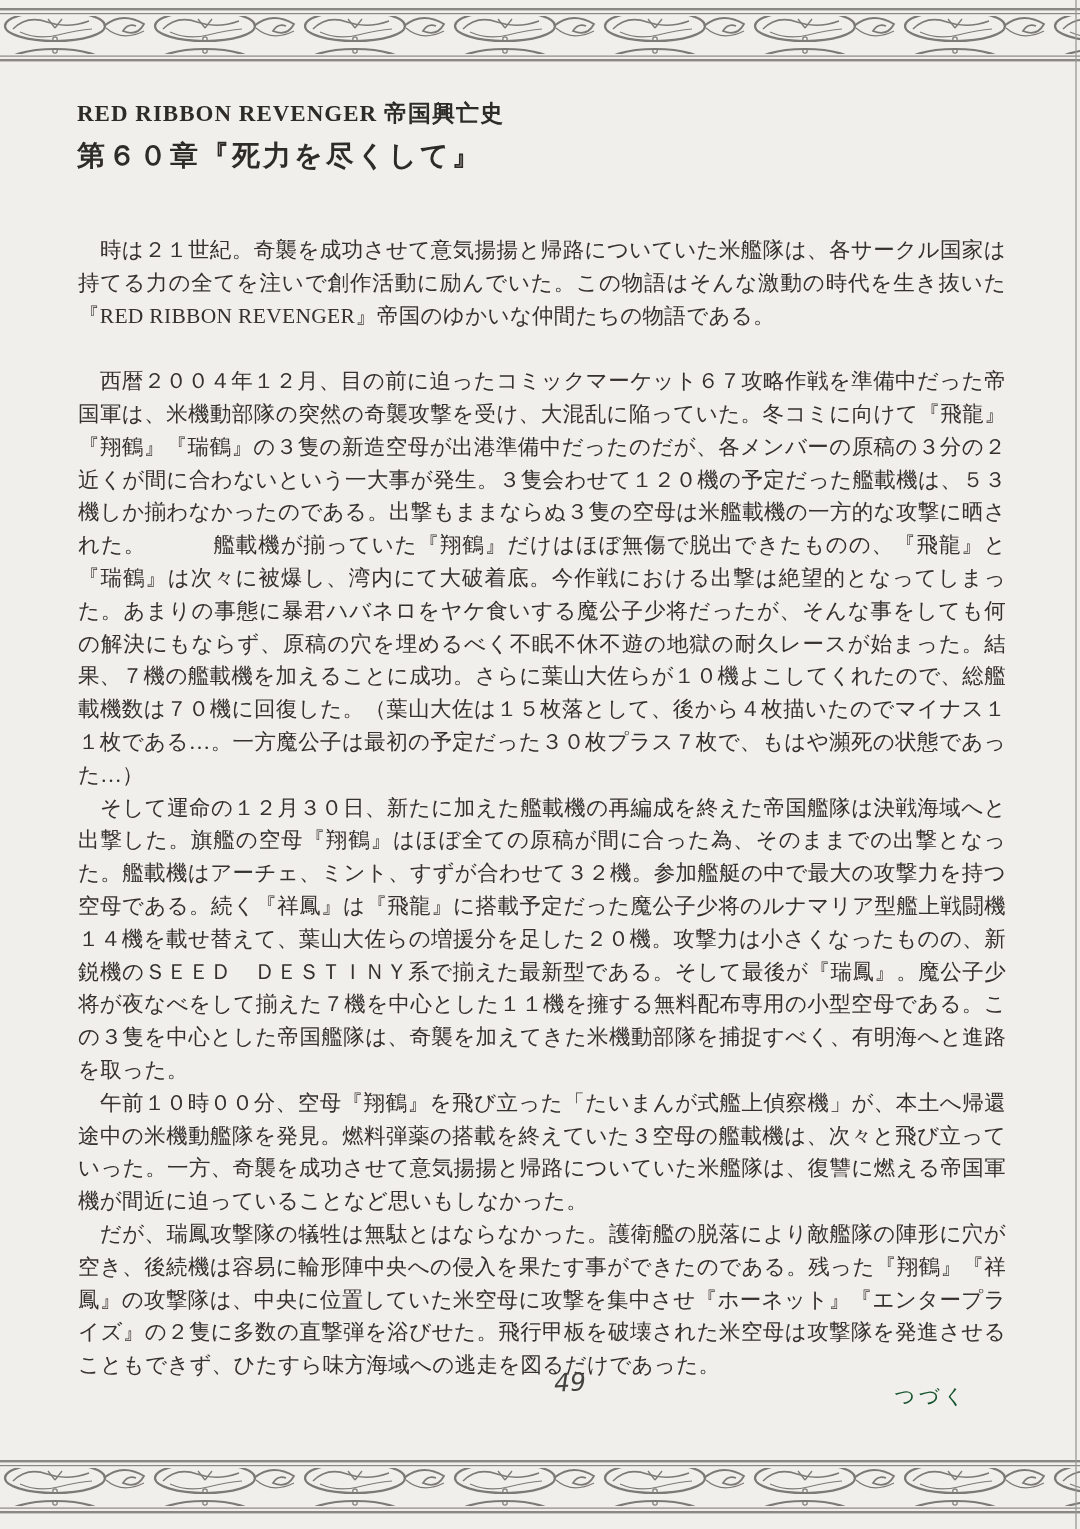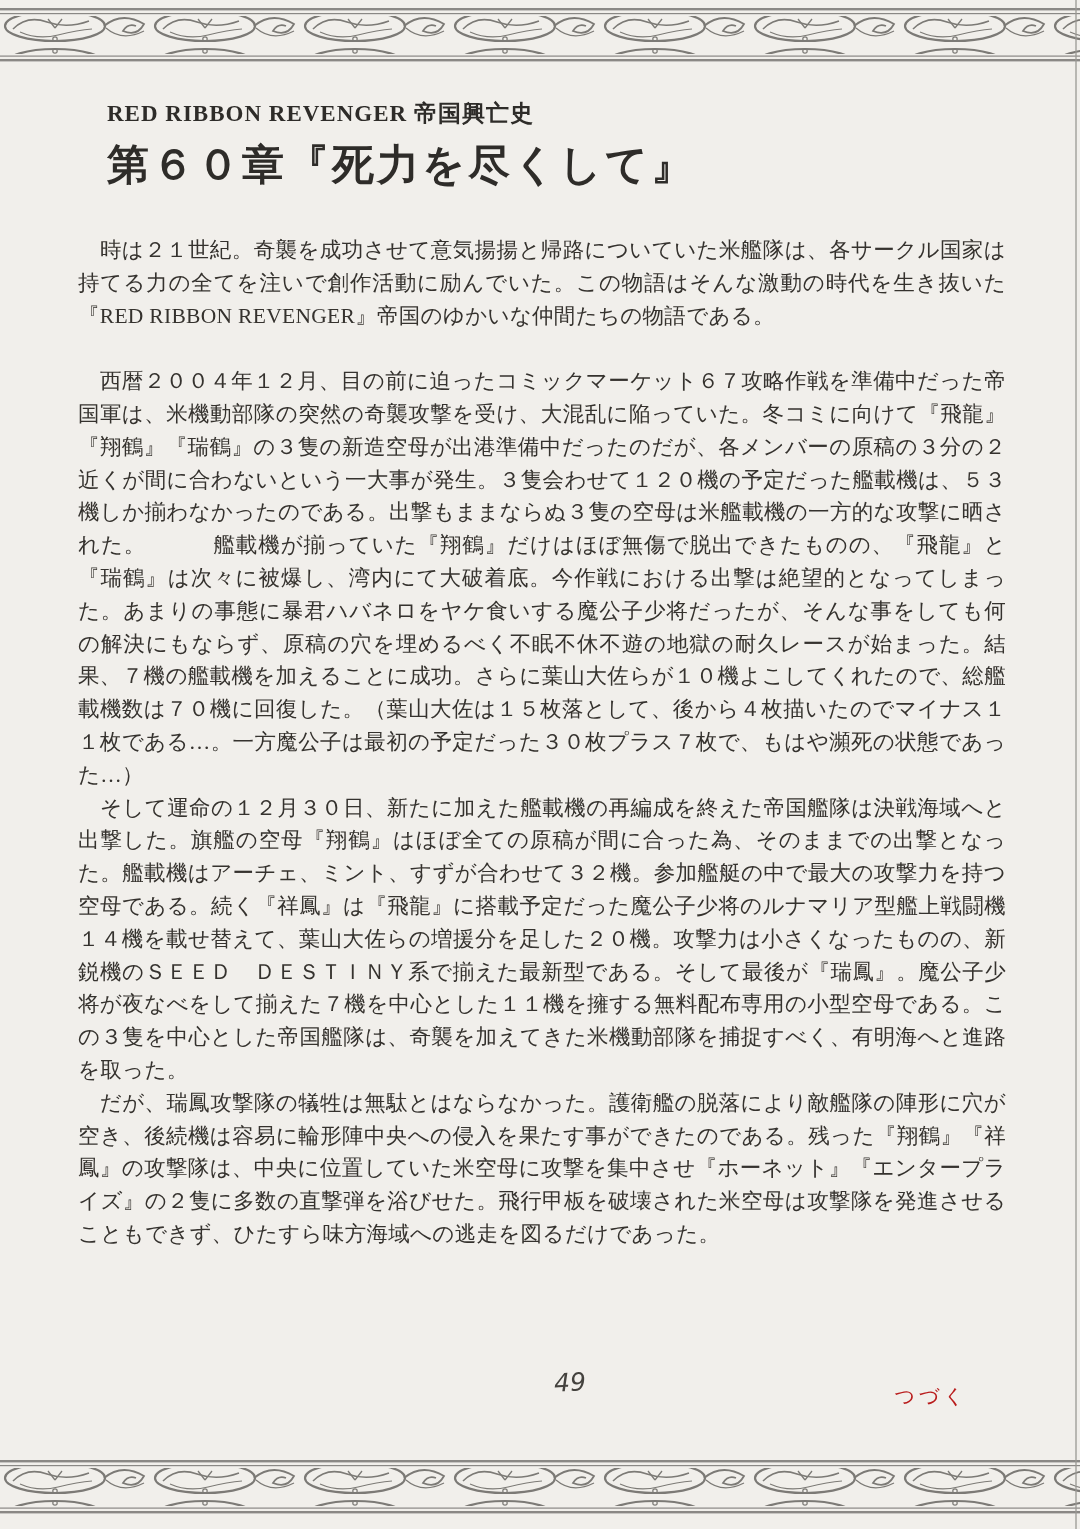--- a/index.html
+++ b/index.html
@@ -29,33 +29,33 @@
     position: absolute;
     top: 0;
     right: 3px;
     width: 2px;
     height: 100%;
     background: #9a9894;
     opacity: 0.65;
   }
   .header-block {
     position: absolute;
-    left: 107px;
+    left: 77px;
     top: 98px;
     width: 900px;
   }
   .series-title {
     font-size: 23px;
     font-weight: 700;
     letter-spacing: 1px;
     color: #2e2c29;
     margin: 0;
   }
   .chapter-title {
-    font-size: 42px;
+    font-size: 28px;
     font-weight: 600;
     letter-spacing: 3px;
     color: #2e2c29;
     margin: 8px 0 0 0;
   }
   .body-text {
     position: absolute;
     left: 78px;
     top: 234px;
     width: 928px;
@@ -82,21 +82,21 @@
     font-size: 25px;
     color: #44423e;
     transform: rotate(-3deg);
   }
   .continuation-note {
     position: absolute;
     right: 112px;
     top: 1383px;
     font-size: 20px;
     letter-spacing: 4px;
-    color: #b91c1c;
+    color: #14532d;
   }
 </style>
 </head>
 <body>
 
 <div class="page">
 
   <div class="ornament-border top">
     <svg width="1080" height="56" xmlns="http://www.w3.org/2000/svg">
       <defs>
@@ -122,20 +122,21 @@
   <div class="header-block">
     <div class="series-title">RED RIBBON REVENGER 帝国興亡史</div>
     <div class="chapter-title">第６０章『死力を尽くして』</div>
   </div>
 
   <div class="body-text">
       <p class="paragraph">　時は２１世紀。奇襲を成功させて意気揚揚と帰路についていた米艦隊は、各サークル国家は持てる力の全てを注いで創作活動に励んでいた。この物語はそんな激動の時代を生き抜いた『RED RIBBON REVENGER』帝国のゆかいな仲間たちの物語である。</p>
       <p class="paragraph"></p>
       <p class="paragraph">　西暦２００４年１２月、目の前に迫ったコミックマーケット６７攻略作戦を準備中だった帝国軍は、米機動部隊の突然の奇襲攻撃を受け、大混乱に陥っていた。冬コミに向けて『飛龍』『翔鶴』『瑞鶴』の３隻の新造空母が出港準備中だったのだが、各メンバーの原稿の３分の２近くが間に合わないという一大事が発生。３隻会わせて１２０機の予定だった艦載機は、５３機しか揃わなかったのである。出撃もままならぬ３隻の空母は米艦載機の一方的な攻撃に晒された。　　　艦載機が揃っていた『翔鶴』だけはほぼ無傷で脱出できたものの、『飛龍』と『瑞鶴』は次々に被爆し、湾内にて大破着底。今作戦における出撃は絶望的となってしまった。あまりの事態に暴君ハバネロをヤケ食いする魔公子少将だったが、そんな事をしても何の解決にもならず、原稿の穴を埋めるべく不眠不休不遊の地獄の耐久レースが始まった。結果、７機の艦載機を加えることに成功。さらに葉山大佐らが１０機よこしてくれたので、総艦載機数は７０機に回復した。（葉山大佐は１５枚落として、後から４枚描いたのでマイナス１１枚である…。一方魔公子は最初の予定だった３０枚プラス７枚で、もはや瀕死の状態であった…）</p>
       <p class="paragraph">　そして運命の１２月３０日、新たに加えた艦載機の再編成を終えた帝国艦隊は決戦海域へと出撃した。旗艦の空母『翔鶴』はほぼ全ての原稿が間に合った為、そのままでの出撃となった。艦載機はアーチェ、ミント、すずが合わせて３２機。参加艦艇の中で最大の攻撃力を持つ空母である。続く『祥鳳』は『飛龍』に搭載予定だった魔公子少将のルナマリア型艦上戦闘機１４機を載せ替えて、葉山大佐らの増援分を足した２０機。攻撃力は小さくなったものの、新鋭機のＳＥＥＤ　ＤＥＳＴＩＮＹ系で揃えた最新型である。そして最後が『瑞鳳』。魔公子少将が夜なべをして揃えた７機を中心とした１１機を擁する無料配布専用の小型空母である。この３隻を中心とした帝国艦隊は、奇襲を加えてきた米機動部隊を捕捉すべく、有明海へと進路を取った。</p>
+      <p class="paragraph">　午前１０時００分、空母『翔鶴』を飛び立った「たいまんが式艦上偵察機」が、本土へ帰還途中の米機動艦隊を発見。燃料弾薬の搭載を終えていた３空母の艦載機は、次々と飛び立っていった。一方、奇襲を成功させて意気揚揚と帰路についていた米艦隊は、復讐に燃える帝国軍機が間近に迫っていることなど思いもしなかった。</p>
       <p class="paragraph">　だが、瑞鳳攻撃隊の犠牲は無駄とはならなかった。護衛艦の脱落により敵艦隊の陣形に穴が空き、後続機は容易に輪形陣中央への侵入を果たす事ができたのである。残った『翔鶴』『祥鳳』の攻撃隊は、中央に位置していた米空母に攻撃を集中させ『ホーネット』『エンタープライズ』の２隻に多数の直撃弾を浴びせた。飛行甲板を破壊された米空母は攻撃隊を発進させることもできず、ひたすら味方海域への逃走を図るだけであった。</p>
     </div>
 
   <div class="page-number">49</div>
   <div class="continuation-note">つづく</div>
 
   <div class="ornament-border bottom">
     <svg width="1080" height="56" xmlns="http://www.w3.org/2000/svg">
       <defs>
         <pattern id="scrollPatBottom" x="0" y="0" width="150" height="38" patternUnits="userSpaceOnUse">

